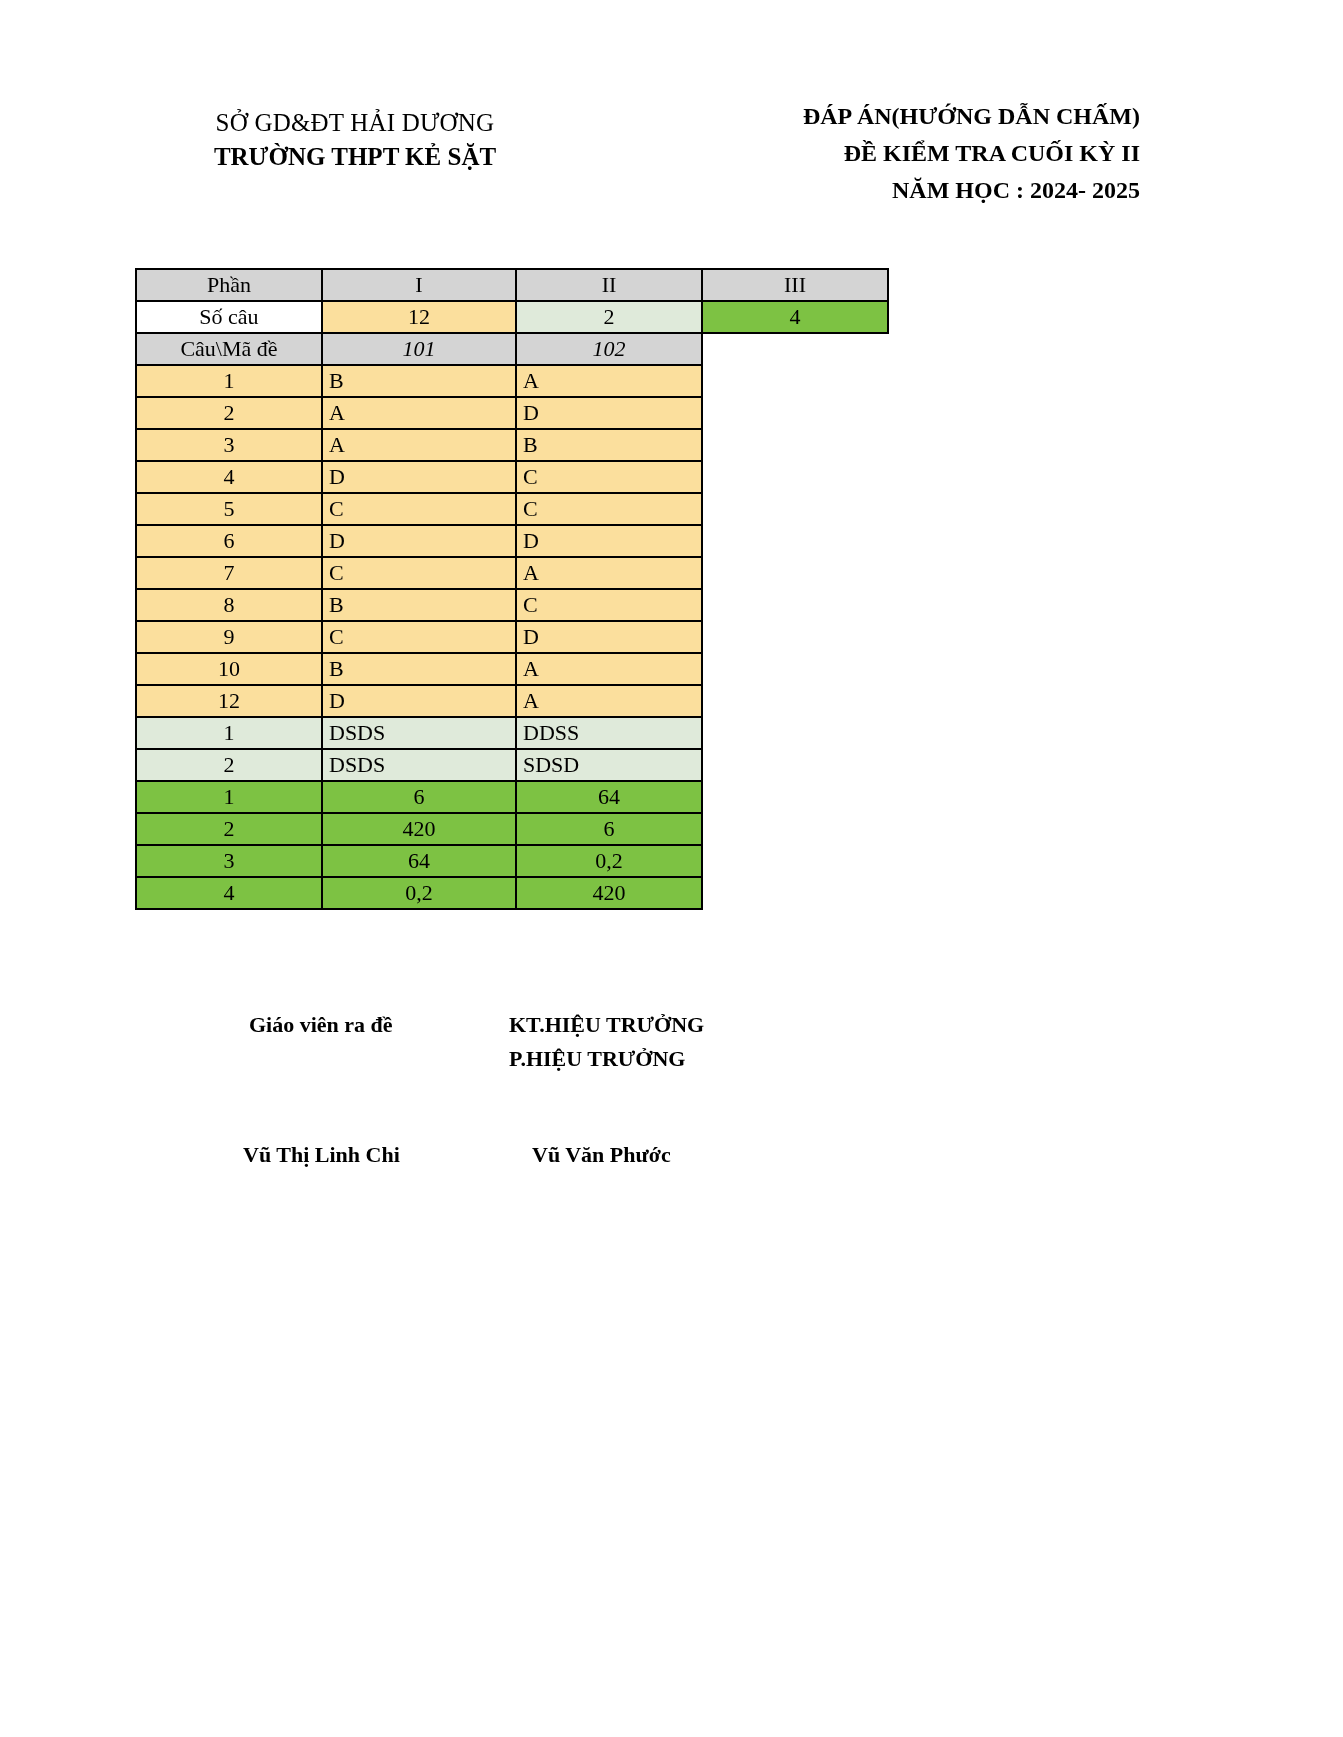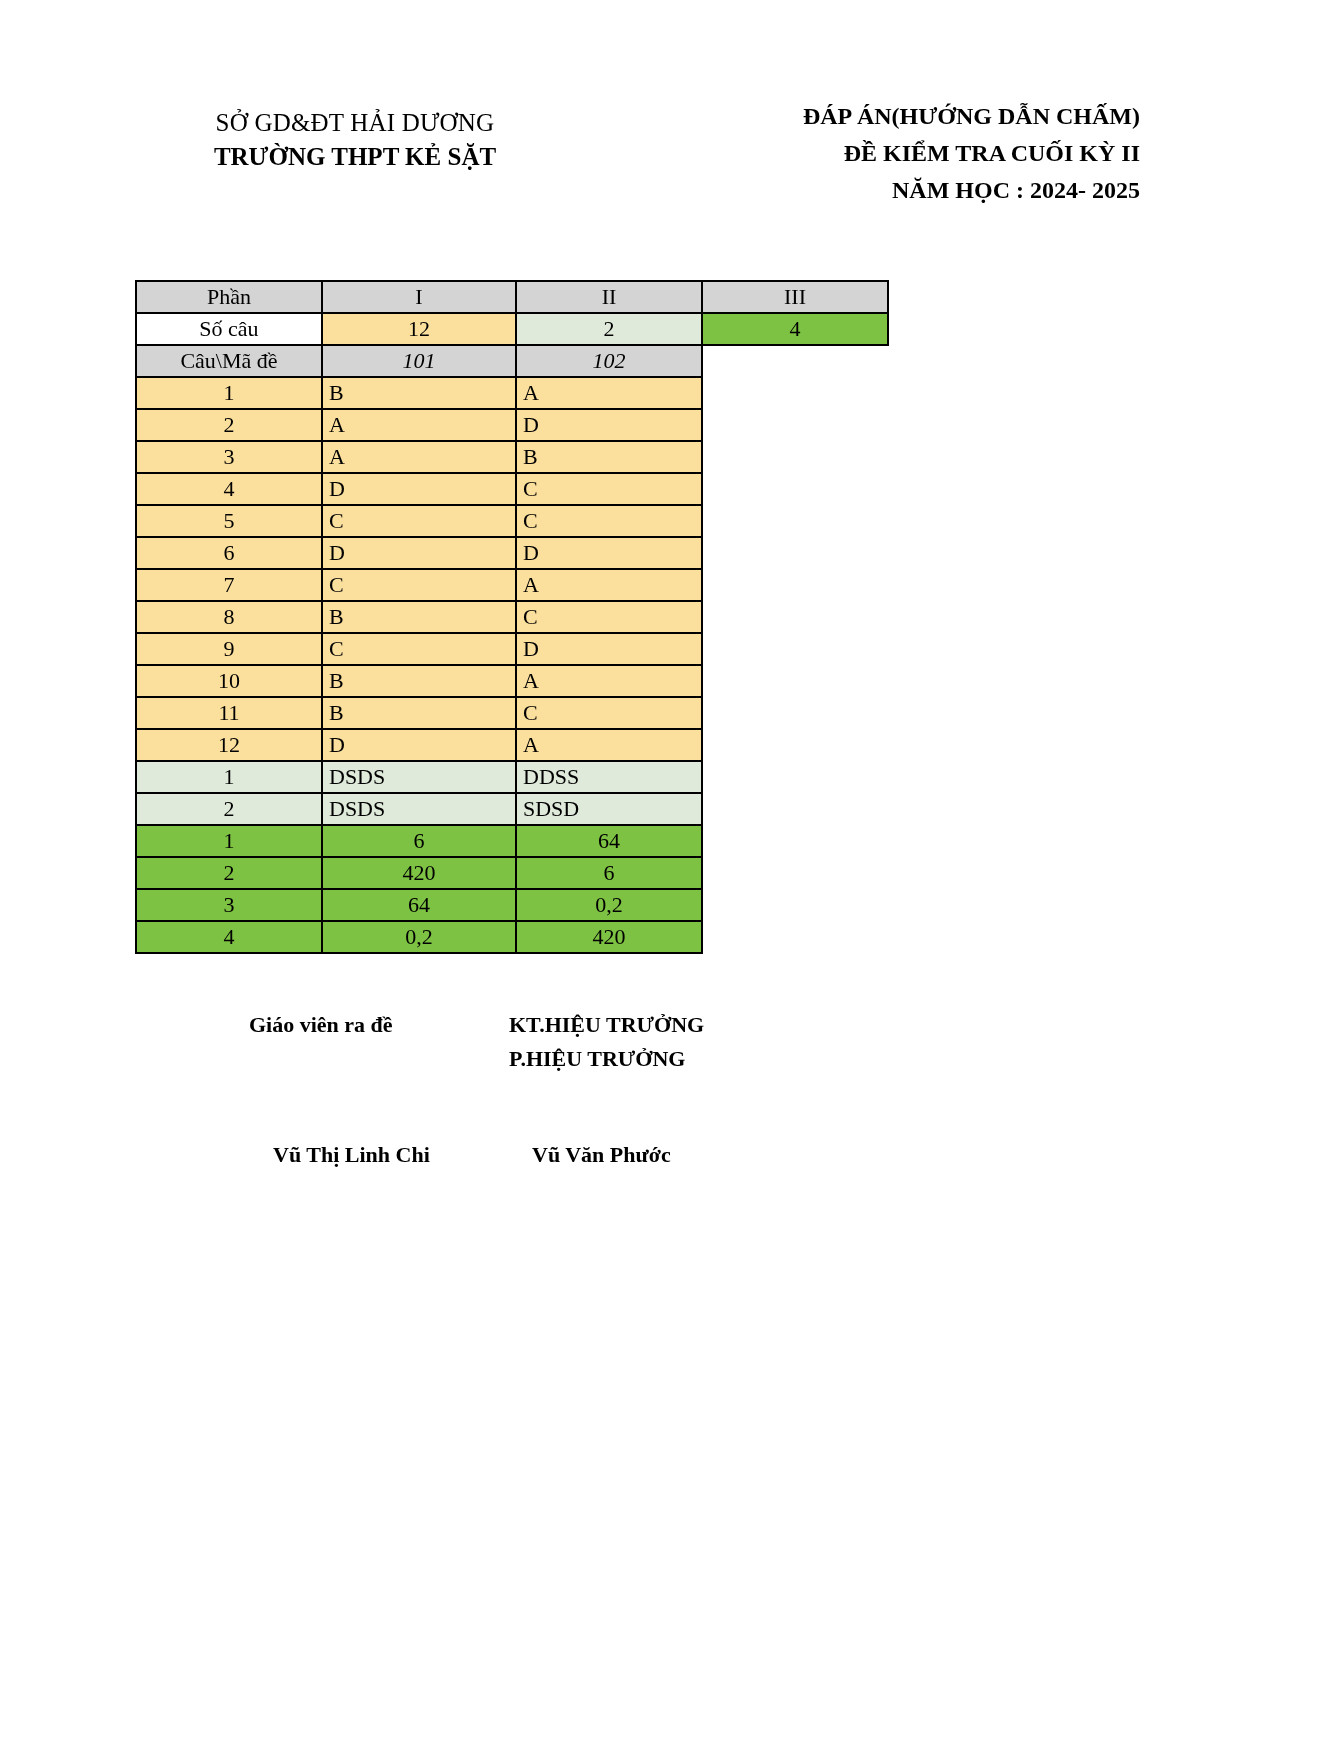--- a/index.html
+++ b/index.html
@@ -55,21 +55,21 @@
     font-size: 24px;
     line-height: 37px;
     white-space: nowrap;
   }
   .hdr-right .title-1 { font-style: normal; }
 
   
   .answer-table {
     position: absolute;
     left: 135px;
-    top: 280px;
+    top: 268px;
     border-collapse: collapse;
     table-layout: fixed;
     padding-left: 41px;
   }
   .answer-table td {
     border: 2px solid #000000;
     height: 32px;
     padding: 0 6px;
     font-size: 22px;
     font-family: "Liberation Serif", serif;
@@ -112,21 +112,21 @@
   .sign-col {
     position: absolute;
     font-weight: bold;
     font-size: 22px;
     line-height: 34px;
     white-space: nowrap;
   }
   .sign-teacher-role  { left: 249px; top: 8px; }
   .sign-principal-role{ left: 509px; top: 8px; }
   .sign-principal-sub { left: 509px; top: 42px; }
-  .sign-teacher-name  { left: 243px; top: 138px; margin-left: 30px; }
+  .sign-teacher-name  { left: 243px; top: 138px; }
   .sign-principal-name{ left: 532px; top: 138px; }
 </style>
 </head>
 <body>
 
 <div class="header">
   <div class="hdr-left">
     <div class="line1">SỞ GD&amp;ĐT HẢI DƯƠNG</div>
     <div class="line2">TRƯỜNG THPT KẺ SẶT</div>
   </div>
@@ -221,26 +221,20 @@
       <td class="yellow cell-left">D</td>
       <td class="noborder"></td>
     </tr>
     <tr>
       <td class="yellow cell-center">10</td>
       <td class="yellow cell-left">B</td>
       <td class="yellow cell-left">A</td>
       <td class="noborder"></td>
     </tr>
     <tr>
-      <td class="yellow cell-center">11</td>
-      <td class="yellow cell-left">B</td>
-      <td class="yellow cell-left">C</td>
-      <td class="noborder"></td>
-    </tr>
-    <tr>
       <td class="yellow cell-center">12</td>
       <td class="yellow cell-left">D</td>
       <td class="yellow cell-left">A</td>
       <td class="noborder"></td>
     </tr>
 
     <tr>
       <td class="mint cell-center">1</td>
       <td class="mint cell-left">DSDS</td>
       <td class="mint cell-left">DDSS</td>

